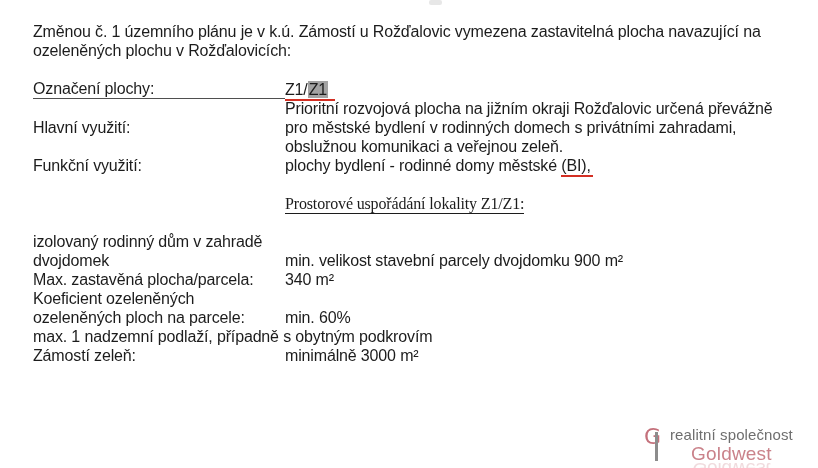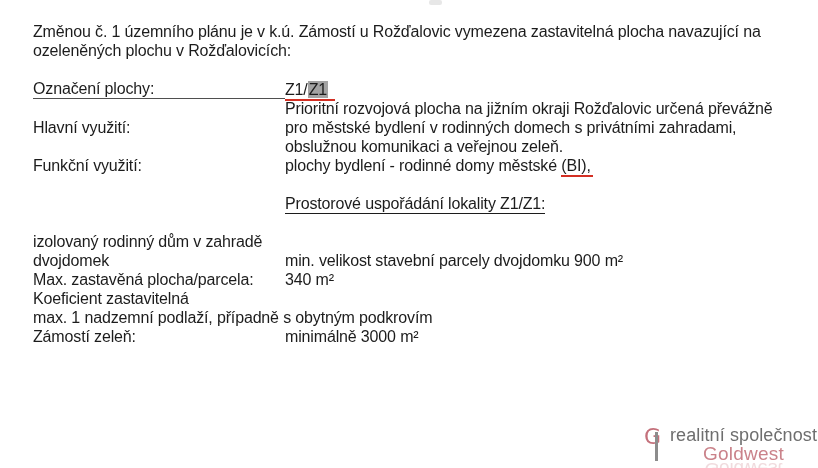--- a/index.html
+++ b/index.html
@@ -37,20 +37,21 @@
     margin-bottom: -2px;
     padding-right: 2px;
   }
   .hl-blue { background: #a3a3a3; padding: 0 1px; }
 
   .section-heading { margin-left: 252px; height: 19px; white-space: nowrap; }
   .section-heading > span {
     display: inline-block;
     border-bottom: 1.5px solid #1c1c1c;
     margin-bottom: -1.5px;
+    font-family: Liberation Serif, serif;
   }
 
   
   .artifact {
     position: absolute; left: 429px; top: 0;
     width: 13px; height: 5px;
     background: #cfcfcf; opacity: .5; border-radius: 2px;
   }
 
   
@@ -62,21 +63,21 @@
     color: #c4707b; font-weight: 400;
     font-family: "DejaVu Sans", sans-serif;
   }
   .logo-bar {
     position: absolute; left: 11px; top: 6px;
     width: 3px; height: 29px;
     background: #8c8c8c;
   }
   .logo-text { margin-left: 2px; text-align: center; }
   .logo-line1 {
-    font-size: 18px; line-height: 18px;
+    font-size: 15px; line-height: 18px;
     color: #6e6e6e; letter-spacing: 0.1px; white-space: nowrap;
   }
   .logo-line2 {
     font-size: 19px; line-height: 20px;
     color: #ca828a; letter-spacing: 0.2px; white-space: nowrap;
   }
   .logo-reflection {
     font-size: 19px; line-height: 20px;
     color: #ca828a; white-space: nowrap;
     transform: scaleY(-1);
@@ -133,22 +134,26 @@
     </div>
     <div class="row">
       <div class="label-col">dvojdomek</div>
       <div class="value-col">min. velikost stavební parcely dvojdomku 900 m²</div>
     </div>
     <div class="row">
       <div class="label-col">Max. zastavěná plocha/parcela:</div>
       <div class="value-col">340 m²</div>
     </div>
     <div class="row">
-      <div class="label-col">Koeficient zastavitelná</div>
+      <div class="label-col">Koeficient ozeleněných</div>
       <div class="value-col"></div>
+    </div>
+    <div class="row">
+      <div class="label-col">ozeleněných ploch na parcele:</div>
+      <div class="value-col">min. 60%</div>
     </div>
     <div class="row">
       <div class="value-col">max. 1 nadzemní podlaží, případně s obytným podkrovím</div>
     </div>
     <div class="row">
       <div class="label-col">Zámostí zeleň:</div>
       <div class="value-col">minimálně 3000 m²</div>
     </div>
   </div>
 

